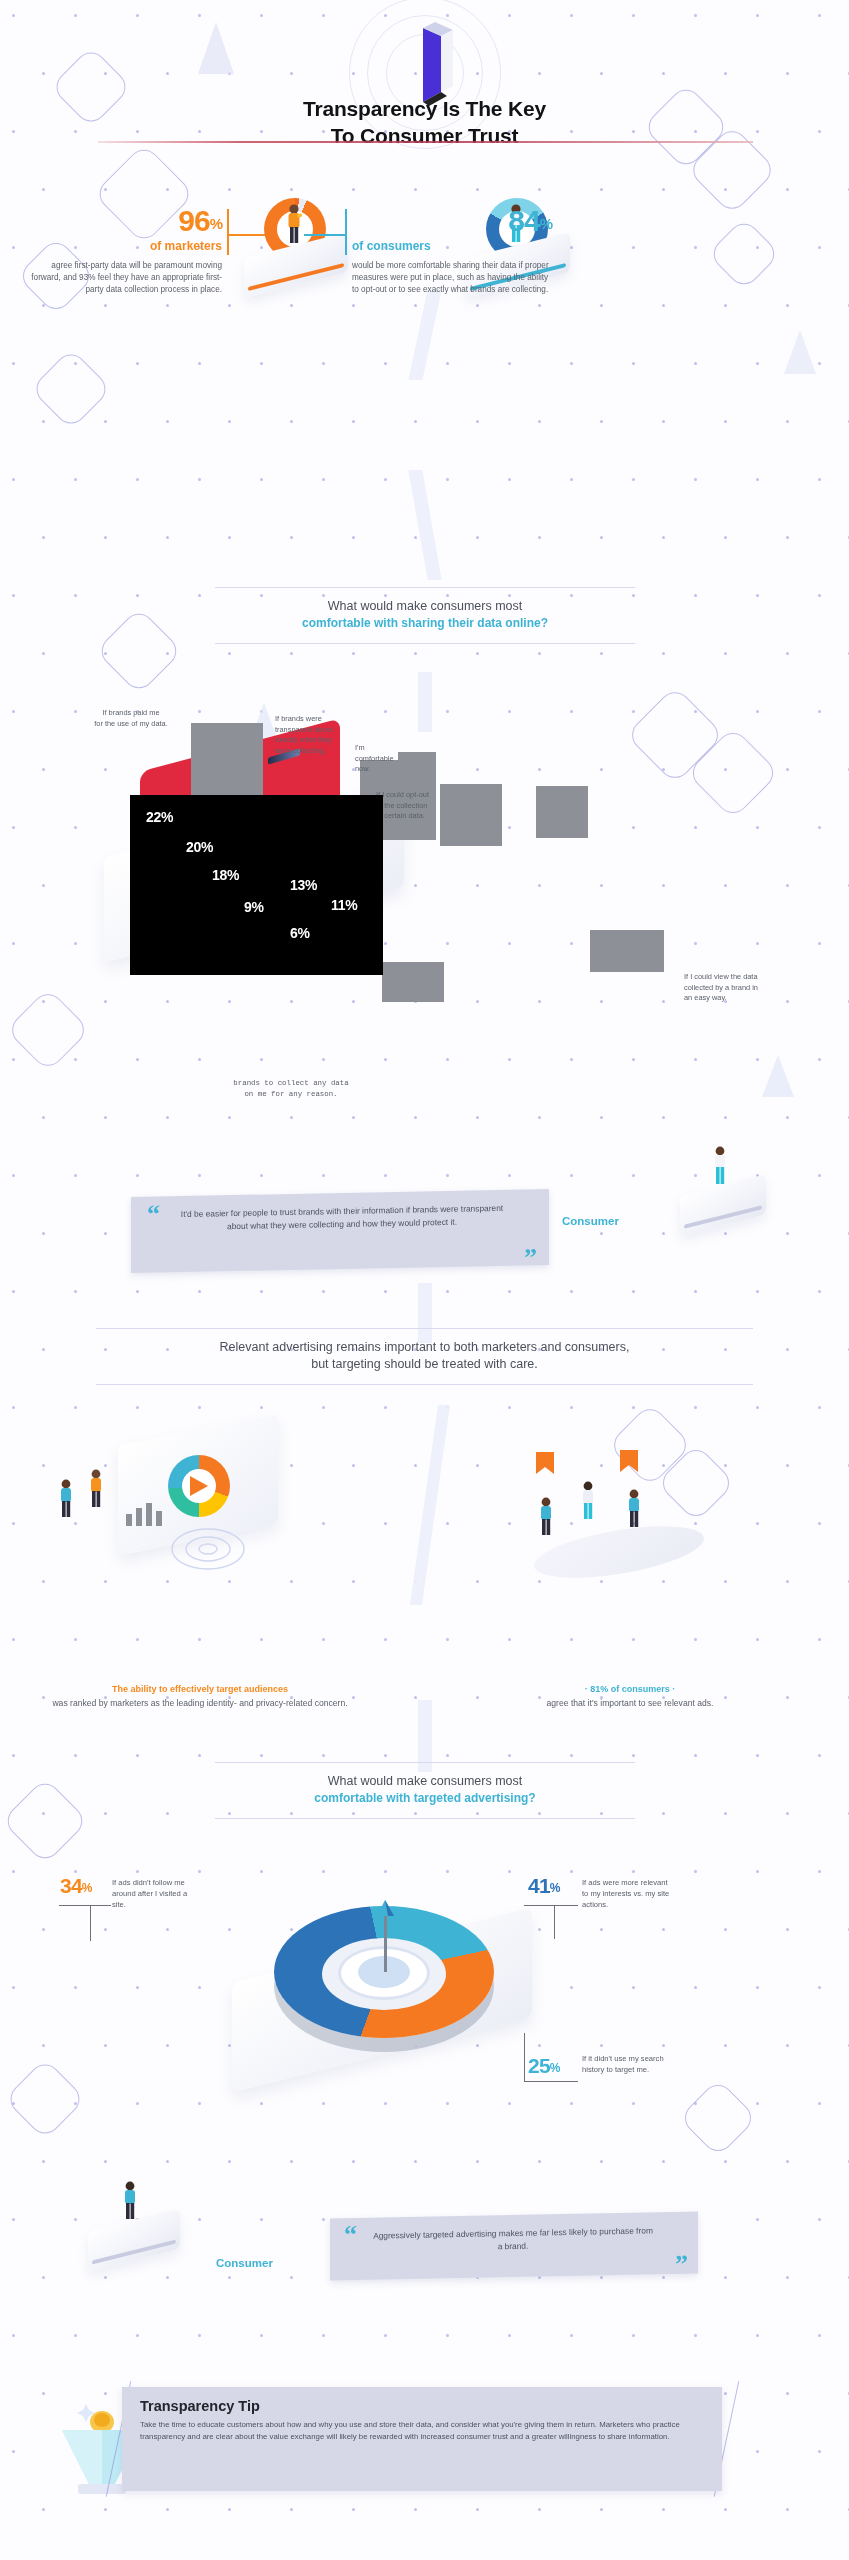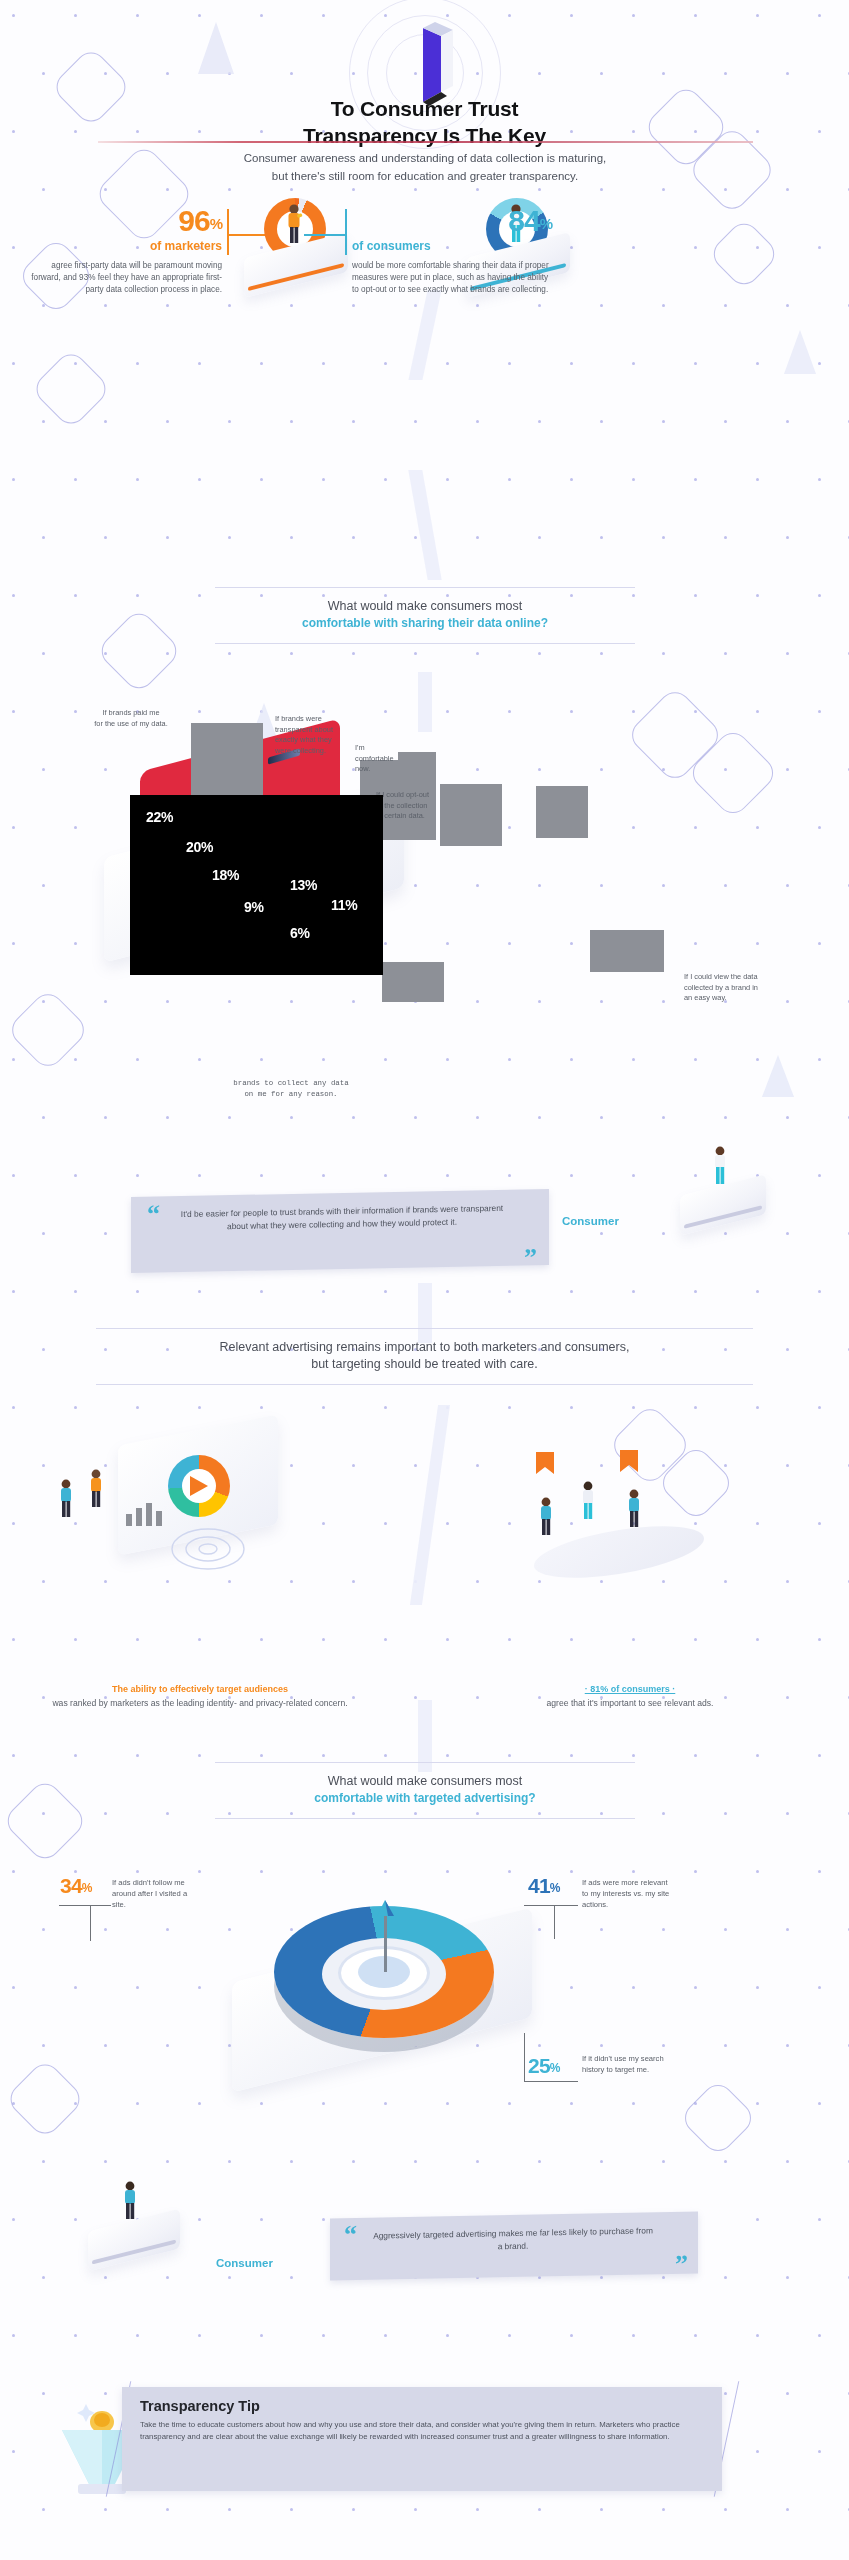--- a/index.html
+++ b/index.html
@@ -117,21 +117,21 @@
   .quote {
     position: absolute; background: #d6d8e8;
     box-shadow: 0 3px 7px rgba(120,130,170,.18);
   }
   .quote .body { font-size: 8.4px; line-height: 1.55; color: #4e535e; }
   .qmark { position:absolute; color:#3eb3d4; font-size: 26px; font-weight: bold; font-family: "Liberation Serif", serif; line-height:1; }
   .speaker { position:absolute; font-size: 11.5px; font-weight:bold; color:#3eb3d4; }
 
   
   .tgt-head-o { font-size: 9px; font-weight: bold; color:#f68a1e; line-height:1.5; }
-  .tgt-head-t { font-size: 9px; font-weight: bold; color:#3eb3d4; line-height:1.5;text-decoration:underline; }
+  .tgt-head-t { font-size: 9px; font-weight: bold; color:#3eb3d4; line-height:1.5; }
   .tgt-body { font-size: 8.6px; line-height: 1.5; color:#5b6069; }
 
   
   .dn-num { font-size: 21px; font-weight: bold; letter-spacing:-.8px; line-height:1; }
   .dn-num .p { font-size: 12px; vertical-align:1px; }
   .dn-txt { font-size: 7.6px; line-height:1.48; color:#5b6069; }
   .leader { position:absolute; background:#6e7278; height:1px; }
   .leader-v { position:absolute; background:#6e7278; width:1px; }
 
   
@@ -808,28 +808,24 @@
       <g>
         <polygon points="128,10 146,18 146,74 128,84" fill="#4b2fd6"></polygon>
         <polygon points="128,10 140,4 158,12 146,18" fill="#cfd3ea"></polygon>
         <polygon points="146,18 158,12 158,68 146,74" fill="#f2f3f9"></polygon>
         <polygon points="128,84 146,74 152,78 134,88" fill="#222"></polygon>
       </g>
     </svg>
   </div>
 
   <div id="title" class="ctr">
+    <div>Transparency Is The Key</div>
     <div>To Consumer Trust</div>
-    <div>Transparency Is The Key</div>
   </div>
   <div id="title-rule"></div>
-  <div id="intro" class="ctr">
-    <div>Consumer awareness and understanding of data collection is maturing,</div>
-    <div>but there's still room for education and greater transparency.</div>
-  </div>
 
   <div id="stat-left">
     <div class="rule"></div>
     <div class="lead"></div>
     <div class="stat-num orange">
       <span>96</span><span class="pct">%</span>
     </div>
     <div class="stat-sub orange">of marketers</div>
     <div class="stat-body">agree first-party data will be paramount moving forward, and 93% feel they have an appropriate first-party data collection process in place.</div>
   </div>

